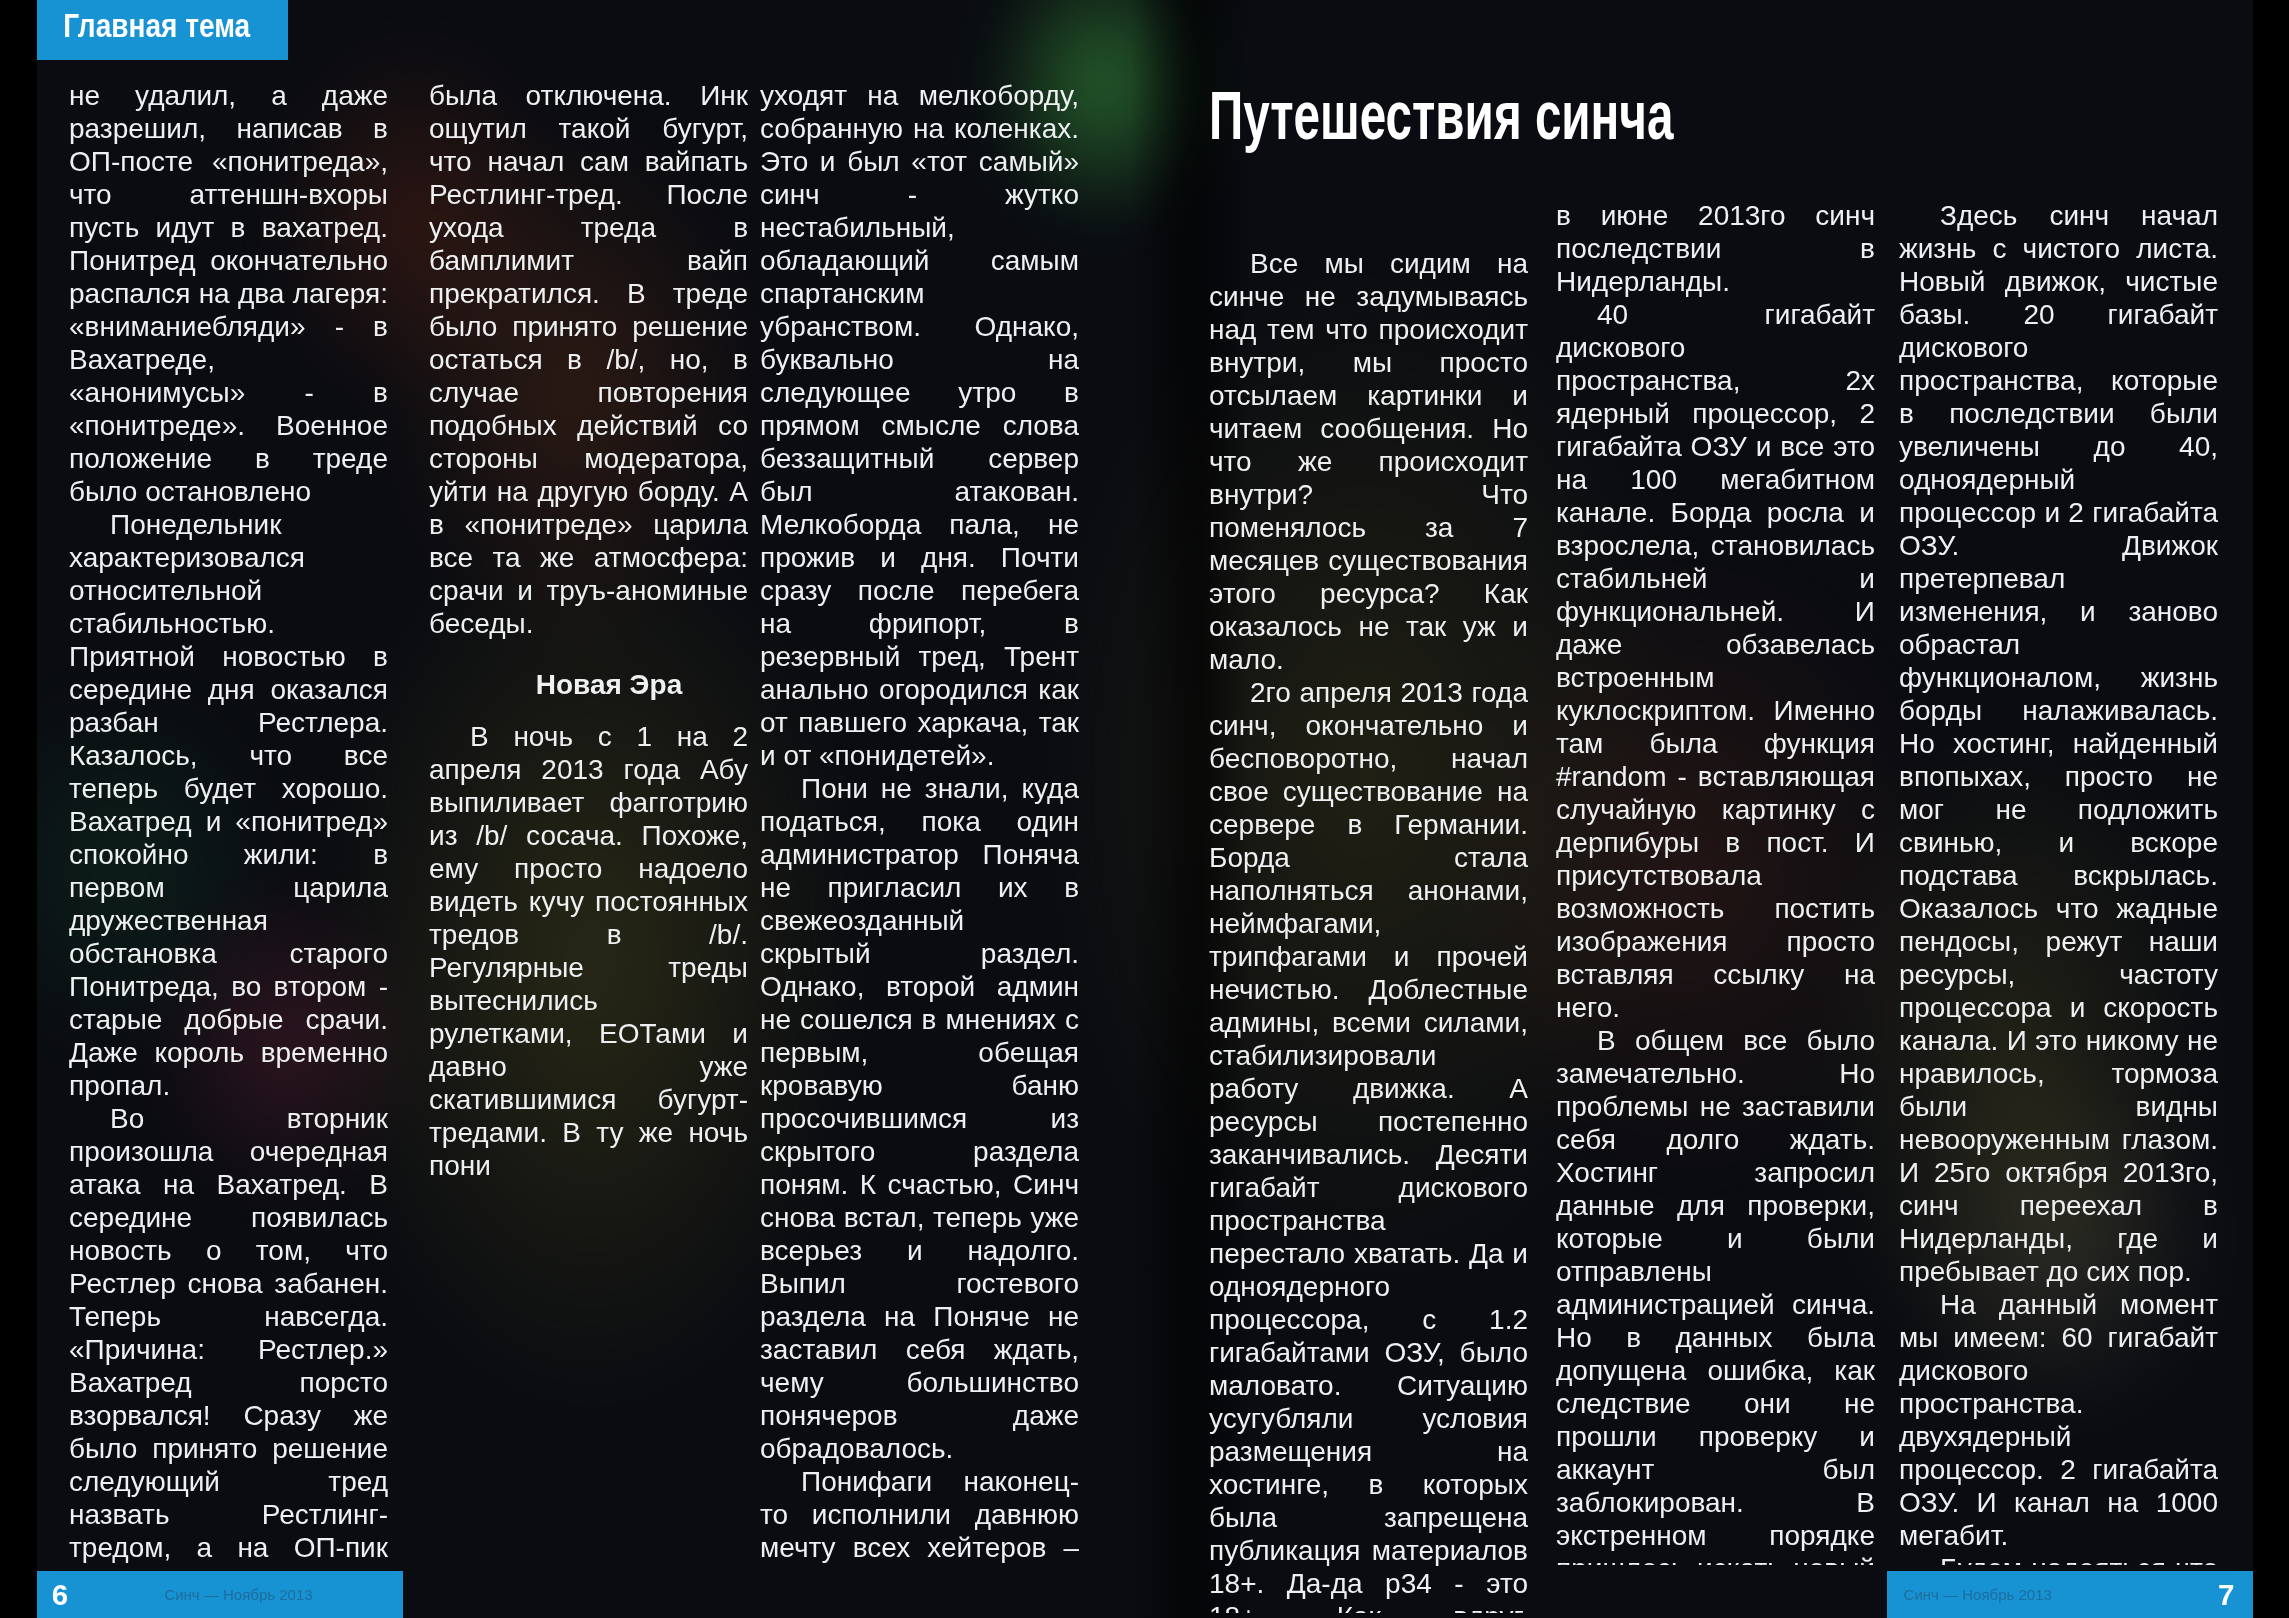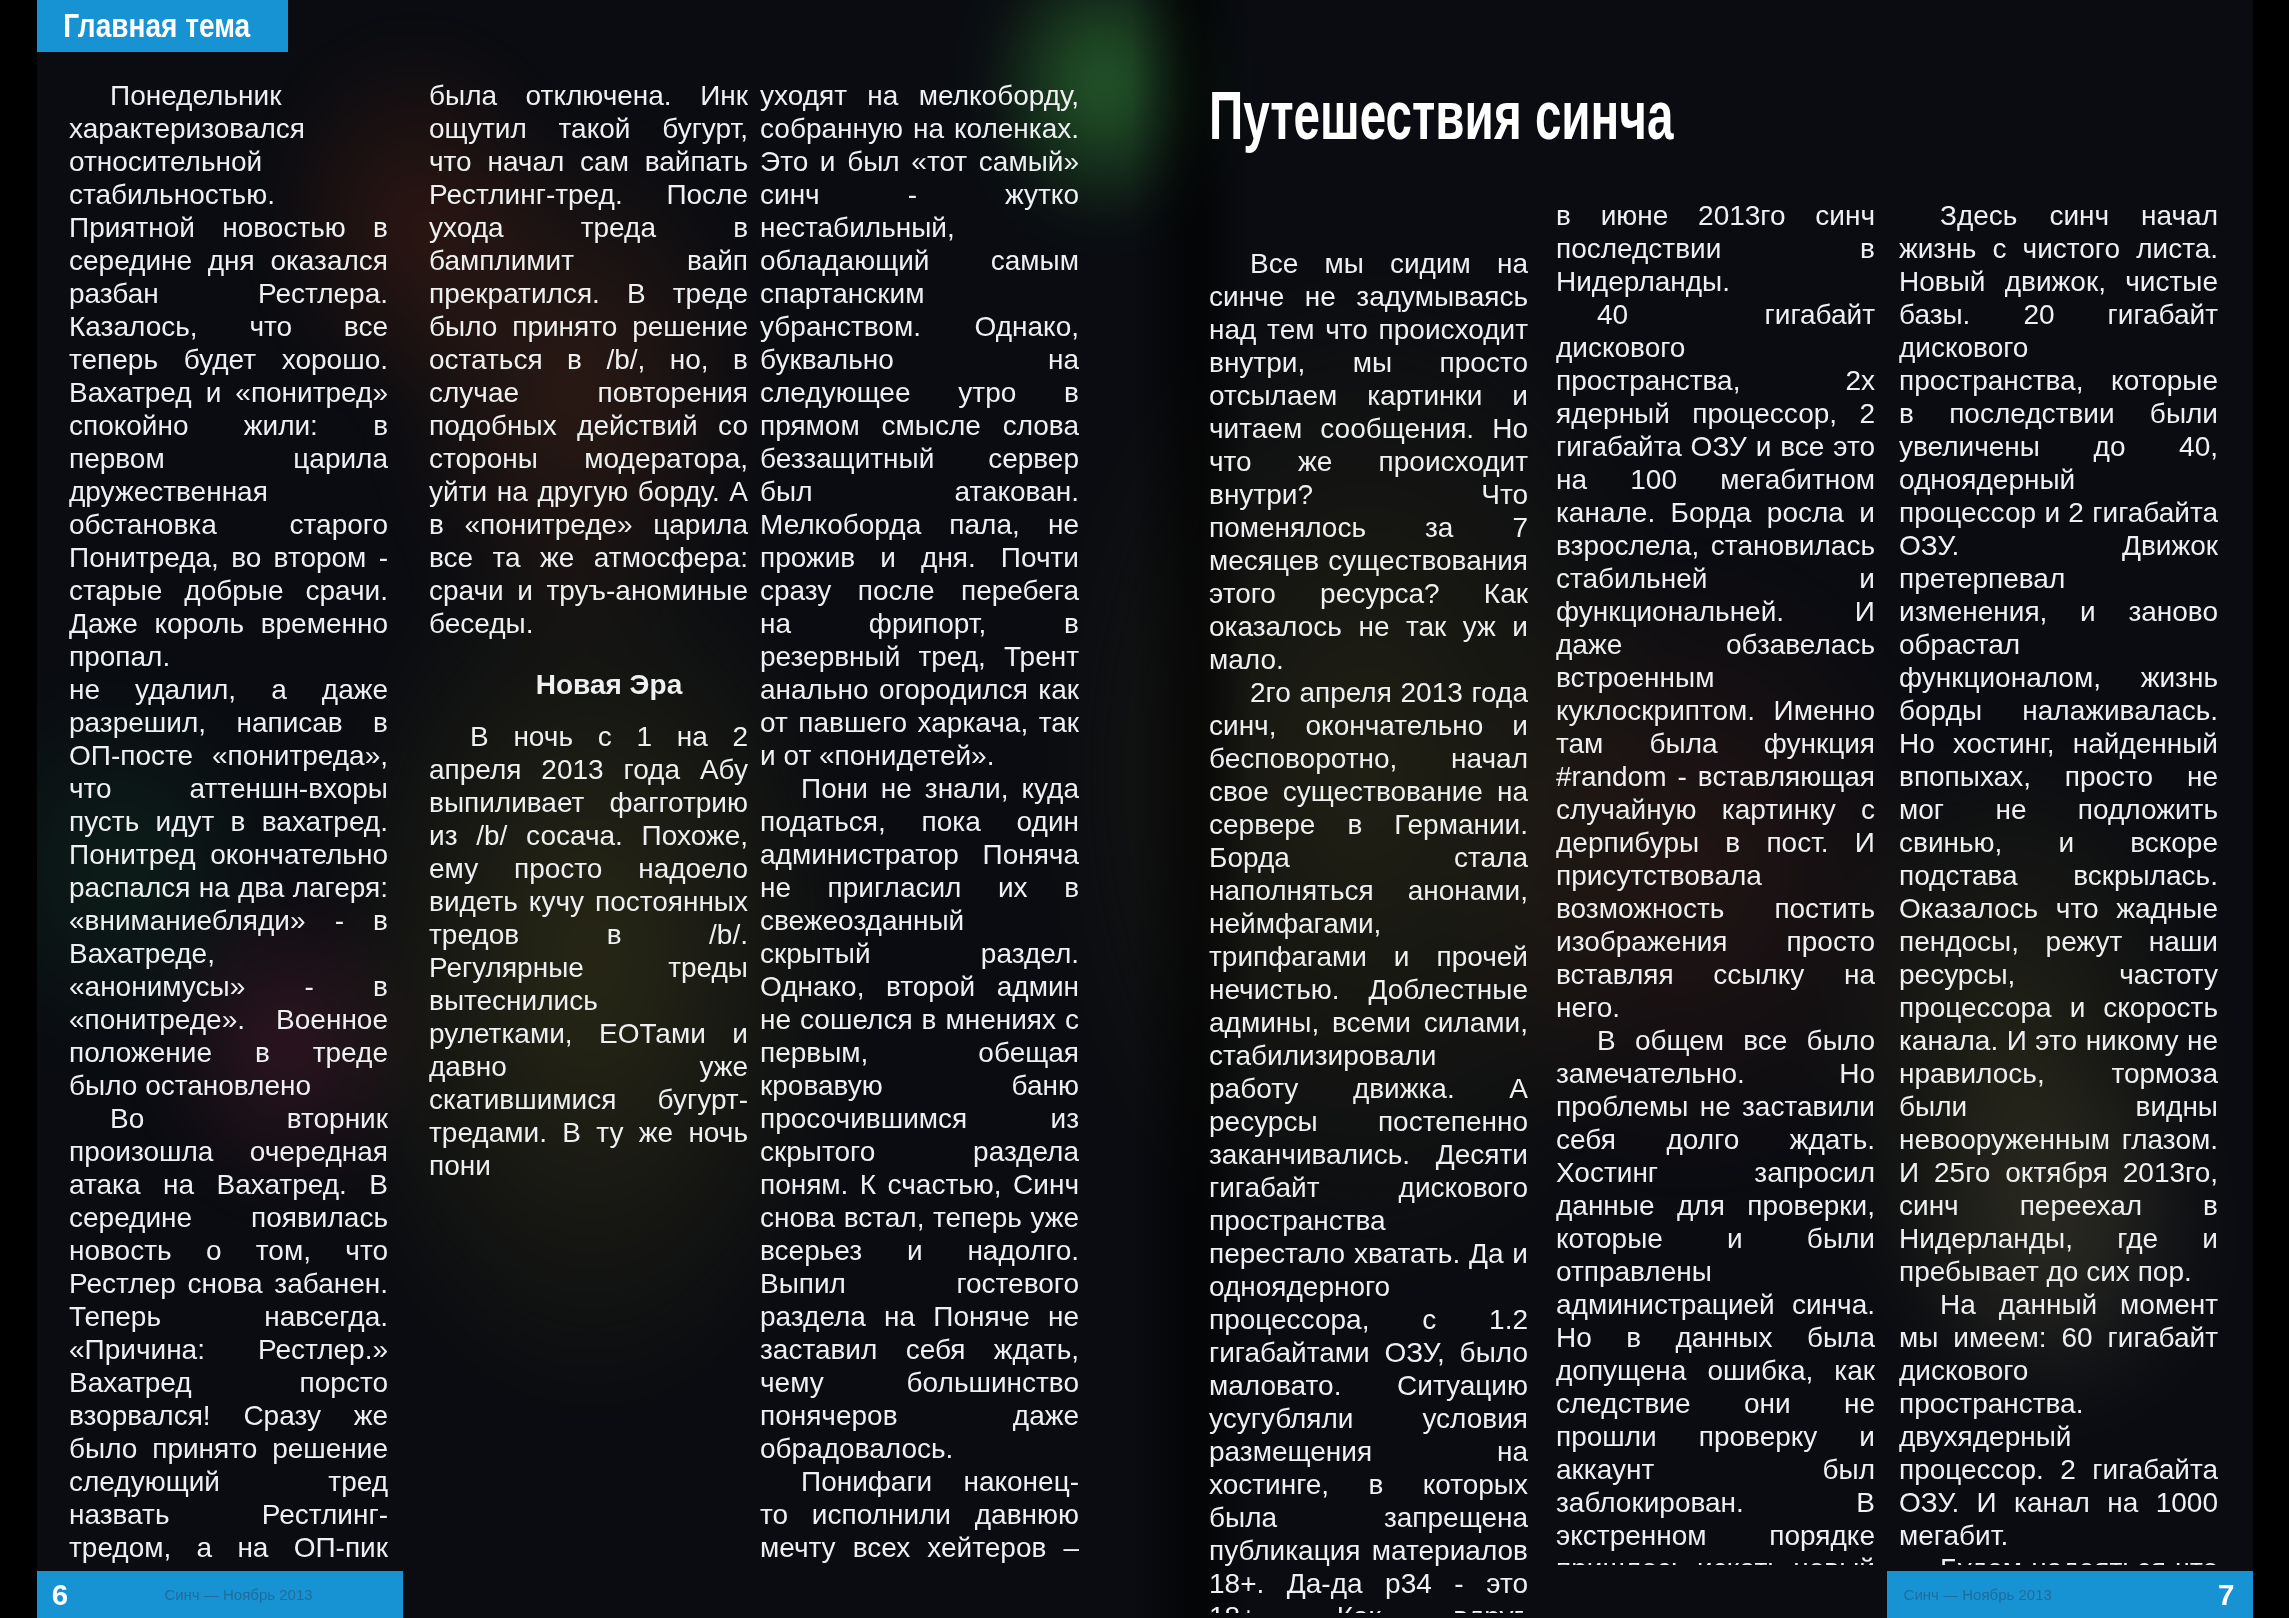--- a/index.html
+++ b/index.html
@@ -13,21 +13,21 @@
       radial-gradient(388px 646px at 609px 1015px, rgba(150,140,40,.40), transparent 70%),
       radial-gradient(222px 277px at 434px 277px, rgba(170,60,25,.40), transparent 70%),
       radial-gradient(203px 240px at 305px 1098px, rgba(160,50,80,.45), transparent 70%),
       radial-gradient(240px 277px at 138px 923px, rgba(20,80,50,.50), transparent 70%),
       radial-gradient(461px 738px at 1384px 831px, rgba(130,120,35,.35), transparent 70%),
       radial-gradient(369px 461px at 1707px 923px, rgba(140,60,35,.35), transparent 70%),
       radial-gradient(295px 461px at 2030px 1108px, rgba(140,130,50,.35), transparent 70%),
       radial-gradient(240px 277px at 2077px 1292px, rgba(210,200,150,.25), transparent 70%);}
   .fold{position:absolute;left:1094px;top:0;width:120px;height:1619px;pointer-events:none;
     background:linear-gradient(90deg, rgba(0,0,0,0), rgba(0,0,0,.55) 45%, rgba(0,0,0,.6) 60%, rgba(0,0,0,0));}
-  .tab{position:absolute;left:0;top:0;width:251px;height:52px;background:#1793d3;}
+  .tab{position:absolute;left:0;top:0;width:251px;height:60px;background:#1793d3;}
   .tab span{display:inline-block;color:#fff;font-weight:700;font-size:33px;line-height:52px;
     padding-left:31px;white-space:nowrap;transform:scaleX(.85);transform-origin:left center;}
   .article-title{position:absolute;left:1172px;top:78px;margin:0;color:#fff;
     font-size:68px;line-height:74px;font-weight:700;white-space:nowrap;
     transform:scaleX(.70);transform-origin:left top;}
   .col{position:absolute;width:319px;top:79px;height:1486px;overflow:hidden;
     color:#eef0f2;font-size:28px;line-height:33px;}
   .col.col-right{top:199px;height:1366px;}
   #colL1{left:32px;} #colL2{left:392px;} #colL3{left:723px;}
   #colR1{left:1172px;margin-top:48px;} #colR2{left:1519px;} #colR3{left:1862px;}
@@ -51,22 +51,22 @@
 
 <div class="spread">
   <div class="bg-art"></div>
   <div class="fold"></div>
 
   <div class="tab">
     <span>Главная тема</span>
   </div>
 
   <div class="col" id="colL1">
+      <p class="para plain">не удалил, а даже разрешил, написав в ОП-посте «понитреда», что аттеншн-вхоры пусть идут в вахатред. Понитред окончательно распался на два лагеря: «вниманиебляди» - в Вахатреде, «анонимусы» - в «понитреде». Военное положение в треде было остановлено</p>
       <p class="para indent">Понедельник характеризовался относительной стабильностью. Приятной новостью в середине дня оказался разбан Рестлера. Казалось, что все теперь будет хорошо. Вахатред и «понитред» спокойно жили: в первом царила дружественная обстановка старого Понитреда, во втором - старые добрые срачи. Даже король временно пропал.</p>
-      <p class="para plain">не удалил, а даже разрешил, написав в ОП-посте «понитреда», что аттеншн-вхоры пусть идут в вахатред. Понитред окончательно распался на два лагеря: «вниманиебляди» - в Вахатреде, «анонимусы» - в «понитреде». Военное положение в треде было остановлено</p>
       <p class="para indent flow">Во вторник произошла очередная атака на Вахатред. В середине появилась новость о том, что Рестлер снова забанен. Теперь навсегда. «Причина: Рестлер.» Вахатред порсто взорвался! Сразу же было принято решение следующий тред назвать Рестлинг-тредом, а на ОП-пик поставить фотографию Армии Джонов Син. Как только такой тред был создан, его начали вайпать. Причем это был авто-вайп, а возможность жалобы</p>
     </div>
   <div class="col" id="colL2">
       <p class="para plain">была отключена. Инк ощутил такой бугурт, что начал сам вайпать Рестлинг-тред. После ухода треда в бамплимит вайп прекратился. В треде было принято решение остаться в /b/, но, в случае повторения подобных действий со стороны модератора, уйти на другую борду. А в «понитреде» царила все та же атмосфера: срачи и труъ-аноминые беседы.</p>
       <p class="para subhead">Новая Эра</p>
       <p class="para indent flow">В ночь с 1 на 2 апреля 2013 года Абу выпиливает фагготрию из /b/ сосача. Похоже, ему просто надоело видеть кучу постоянных тредов в /b/. Регулярные треды вытеснились рулетками, ЕОТами и давно уже скатившимися бугурт-тредами. В ту же ночь пони</p>
     </div>
   <div class="col" id="colL3">
       <p class="para plain">уходят на мелкоборду, собранную на коленках. Это и был «тот самый» синч - жутко нестабильный, обладающий самым спартанским убранством. Однако, буквально на следующее утро в прямом смысле слова беззащитный сервер был атакован. Мелкоборда пала, не прожив и дня. Почти сразу после перебега на фрипорт, в резервный тред, Трент анально огородился как от павшего харкача, так и от «понидетей».</p>
       <p class="para indent">Пони не знали, куда податься, пока один администратор Поняча не пригласил их в свежеозданный скрытый раздел. Однако, второй админ не сошелся в мнениях с первым, обещая кровавую баню просочившимся из скрытого раздела поням. К счастью, Синч снова встал, теперь уже всерьез и надолго. Выпил гостевого раздела на Поняче не заставил себя ждать, чему большинство понячеров даже обрадовалось.</p>

